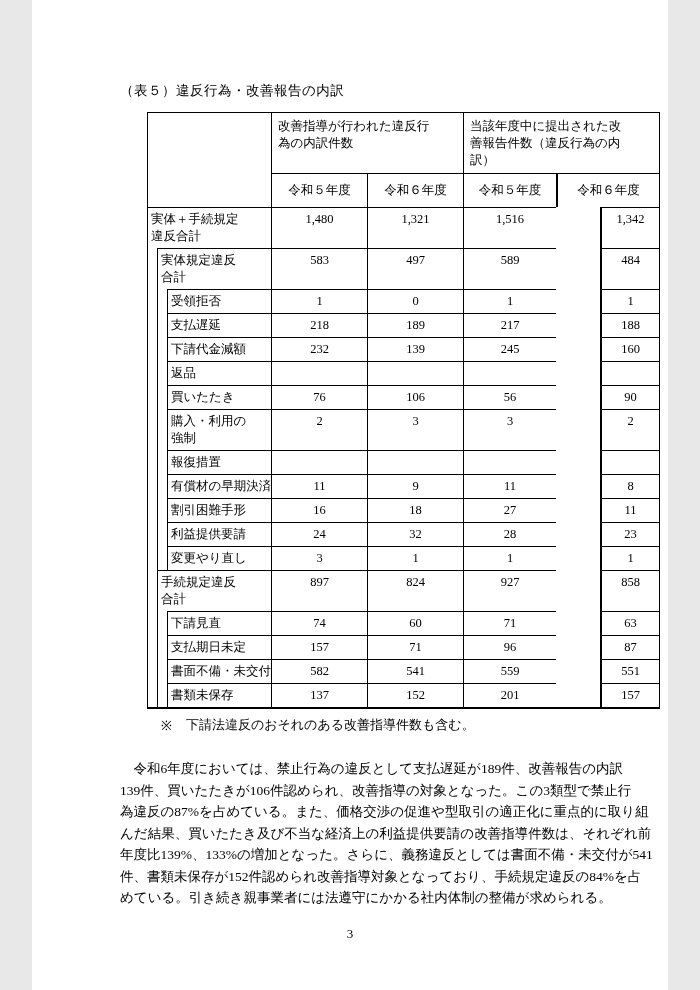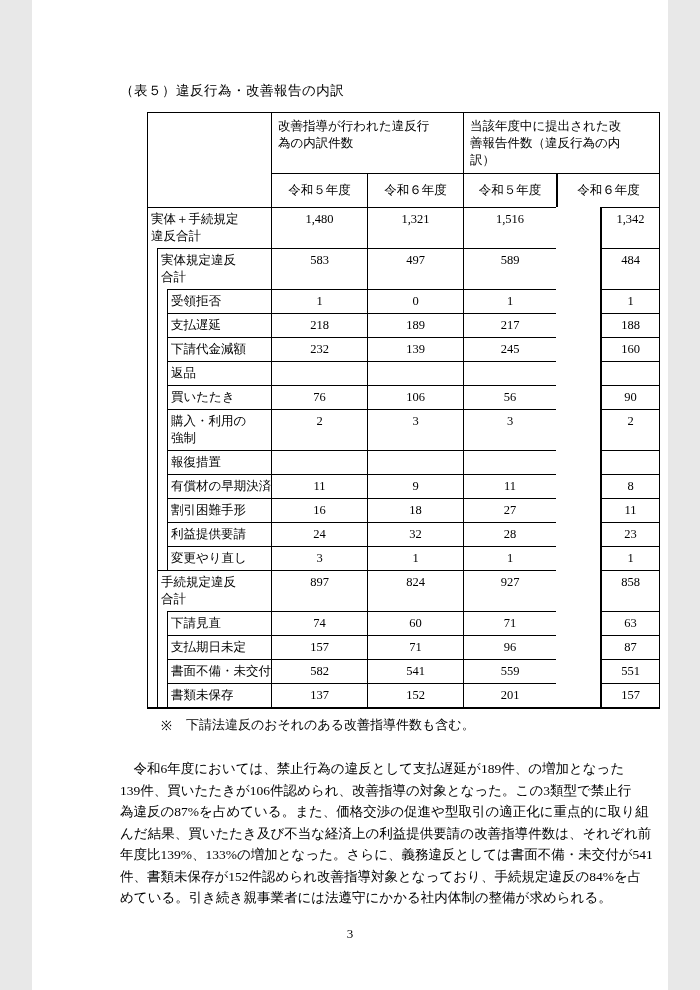--- a/index.html
+++ b/index.html
@@ -225,21 +225,21 @@
       <div class="cell dc c4">201</div>
       <div class="cell dc c5">157</div>
     </div>
 
   <div class="note">
     <span class="note-mark">※</span>
     <span>下請法違反のおそれのある改善指導件数も含む。</span>
   </div>
 
   <div class="bodytext">
-      <div class="pline">　令和6年度においては、禁止行為の違反として支払遅延が189件、の増加となった</div>
+      <div class="pline">　令和6年度においては、禁止行為の違反として支払遅延が189件、改善報告の内訳</div>
       <div class="pline">139件、買いたたきが106件認められ、改善指導の対象となった。この3類型で禁止行</div>
       <div class="pline">為違反の87%を占めている。また、価格交渉の促進や型取引の適正化に重点的に取り組</div>
       <div class="pline">んだ結果、買いたたき及び不当な経済上の利益提供要請の改善指導件数は、それぞれ前</div>
       <div class="pline">年度比139%、133%の増加となった。さらに、義務違反としては書面不備・未交付が541</div>
       <div class="pline">件、書類未保存が152件認められ改善指導対象となっており、手続規定違反の84%を占</div>
       <div class="pline">めている。引き続き親事業者には法遵守にかかる社内体制の整備が求められる。</div>
     </div>
 
   <div class="pageno">3</div>
 

